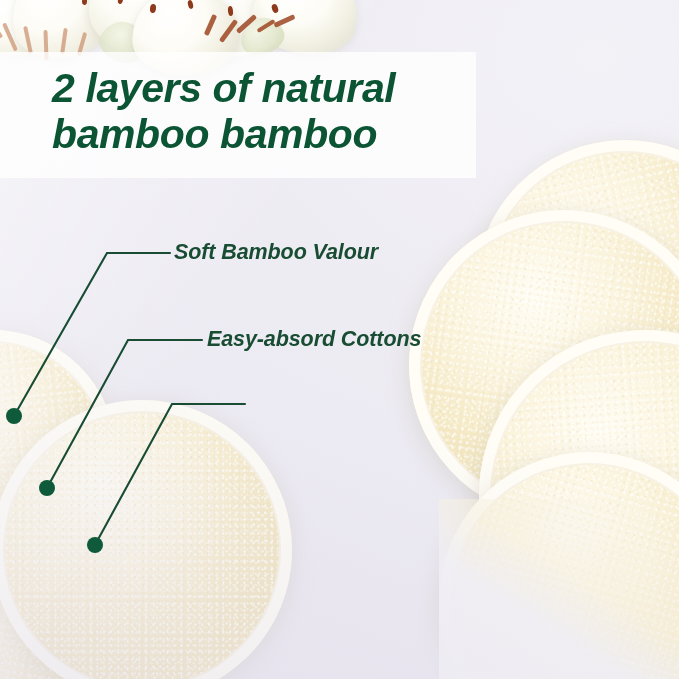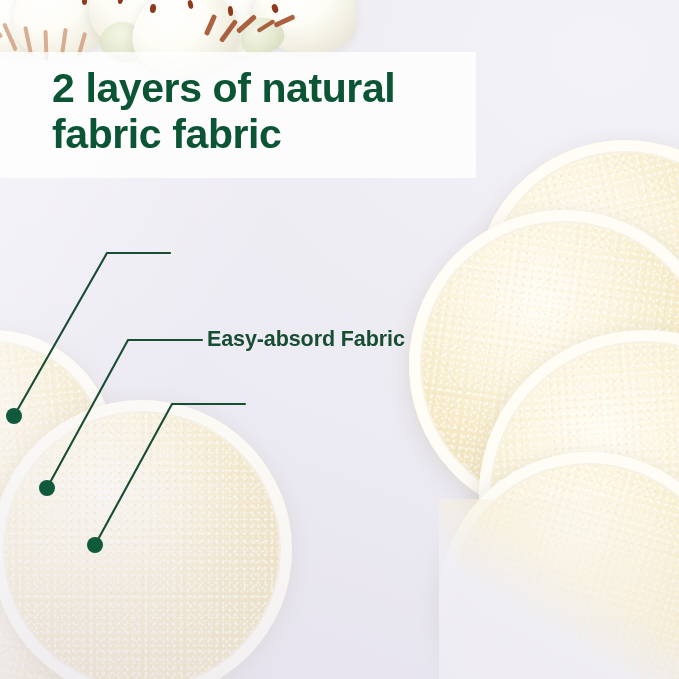--- a/index.html
+++ b/index.html
@@ -9,20 +9,21 @@
     font-family:"Liberation Sans", sans-serif;
     background:#efeef4;
     overflow:hidden;
   }
   #stage{
     position:relative;
     width:679px;height:679px;
     overflow:hidden;
     background:
       radial-gradient(130% 100% at 88% 8%, #f3f2f7 0%, #eeecf3 45%, #eae8f1 100%);
+    font-style: italic;
   }
 
   
   .surface-sheen{
     position:absolute;inset:0;
     background:
       linear-gradient(118deg, rgba(255,255,255,.55) 0%, rgba(255,255,255,0) 38%),
       linear-gradient(200deg, rgba(231,228,238,0) 55%, rgba(226,222,235,.55) 100%);
     pointer-events:none;
   }
@@ -175,31 +176,32 @@
     <div class="lash" style="left:26px;top:96px;width:4px;height:30px;transform:rotate(-24deg)"></div>
     <div class="lash" style="left:44px;top:100px;width:4px;height:28px;transform:rotate(-12deg)"></div>
     <div class="lash" style="left:62px;top:104px;width:4px;height:30px;transform:rotate(-2deg)"></div>
     <div class="lash" style="left:80px;top:102px;width:4px;height:26px;transform:rotate(8deg)"></div>
     <div class="lash" style="left:98px;top:106px;width:4px;height:24px;transform:rotate(16deg)"></div>
   </div>
 
   <div class="headline-plate"></div>
   <div class="headline">
     <div>2 layers of natural</div>
-    <div>fabric fabric</div>
+    <div>bamboo bamboo</div>
   </div>
 
   <svg class="callouts" viewBox="0 0 679 679">
     <g id="leader-group" stroke="#184C33" stroke-width="2.1" fill="none" stroke-linecap="round">
         <polyline points="14,416 107,253 170,253"></polyline>
         <polyline points="47,488 128,340 202,340"></polyline>
         <polyline points="95,545 172,404 245,404"></polyline>
       </g>
     <g id="dot-group" fill="#0E5A3A">
         <circle cx="14" cy="416" r="8"></circle>
         <circle cx="47" cy="488" r="8"></circle>
         <circle cx="95" cy="545" r="8"></circle>
       </g>
   </svg>
 
-  <div class="calloutlabel lbl2">Easy-absord Fabric</div>
+  <div class="calloutlabel lbl1">Soft Bamboo Valour</div>
+  <div class="calloutlabel lbl2">Easy-absord Cottons</div>
 
 </div>
 
 </body></html>

